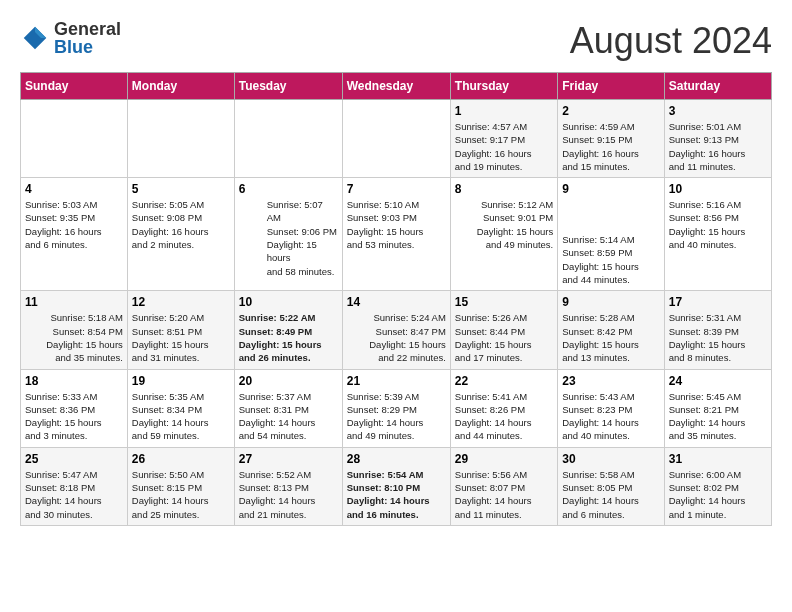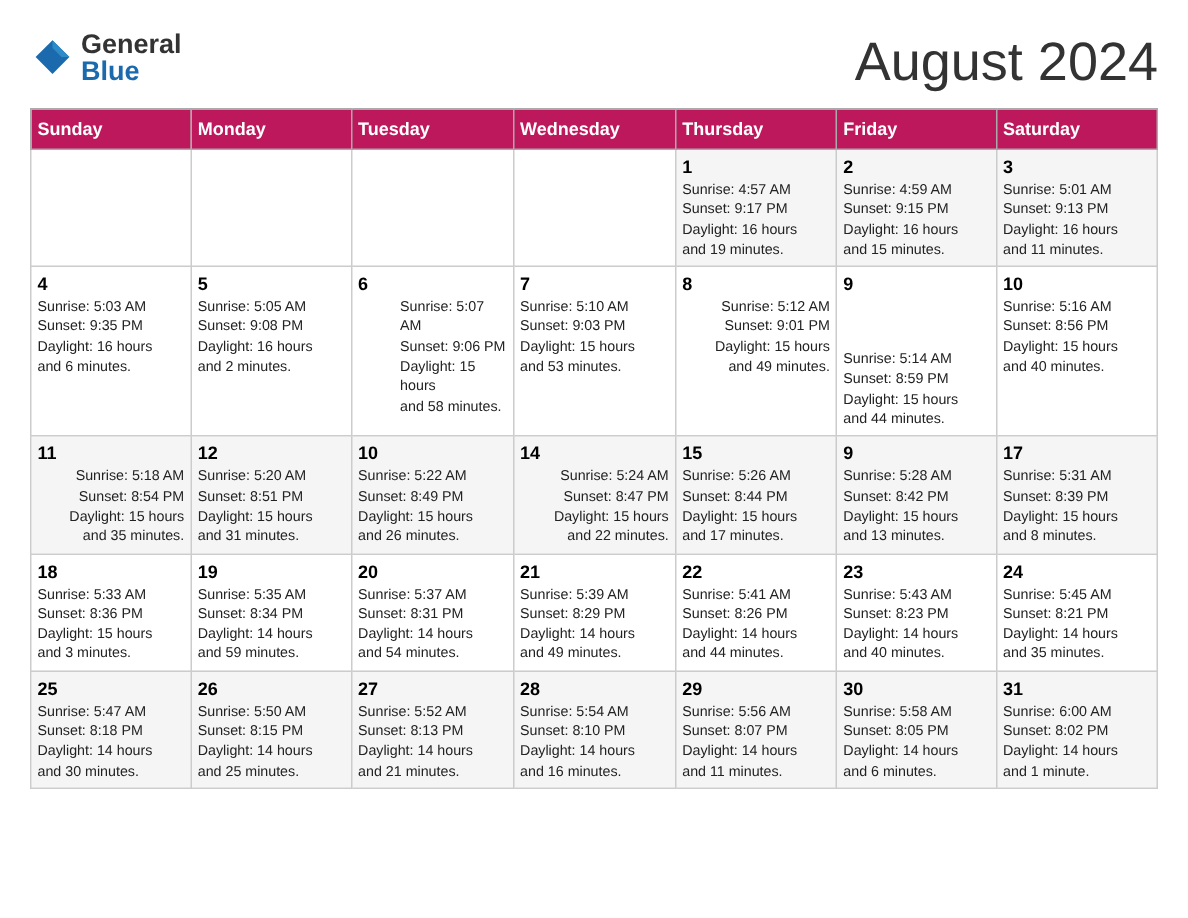--- a/index.html
+++ b/index.html
@@ -204,21 +204,21 @@
         </td>
         <td>
           <div class="day-num">12</div>
           <div class="day-info" style="white-space: pre-line;">Sunrise: 5:20 AM
 Sunset: 8:51 PM
 Daylight: 15 hours
 and 31 minutes.</div>
         </td>
         <td>
           <div class="day-num">10</div>
-          <div class="day-info" style="white-space: pre-line;">Sunrise: 5:22 AM
+          <div class="day-info" style="white-space: pre-line; font-weight: bold;">Sunrise: 5:22 AM
 Sunset: 8:49 PM
 Daylight: 15 hours
 and 26 minutes.</div>
         </td>
         <td>
           <div class="day-num">14</div>
           <div class="day-info" style="white-space: pre-line; text-align: right;">Sunrise: 5:24 AM
 Sunset: 8:47 PM
 Daylight: 15 hours
 and 22 minutes.</div>
@@ -313,21 +313,21 @@
         </td>
         <td>
           <div class="day-num">27</div>
           <div class="day-info" style="white-space: pre-line;">Sunrise: 5:52 AM
 Sunset: 8:13 PM
 Daylight: 14 hours
 and 21 minutes.</div>
         </td>
         <td>
           <div class="day-num">28</div>
-          <div class="day-info" style="white-space: pre-line;">Sunrise: 5:54 AM
+          <div class="day-info" style="white-space: pre-line; font-weight: bold;">Sunrise: 5:54 AM
 Sunset: 8:10 PM
 Daylight: 14 hours
 and 16 minutes.</div>
         </td>
         <td>
           <div class="day-num">29</div>
           <div class="day-info" style="white-space: pre-line;">Sunrise: 5:56 AM
 Sunset: 8:07 PM
 Daylight: 14 hours
 and 11 minutes.</div>

